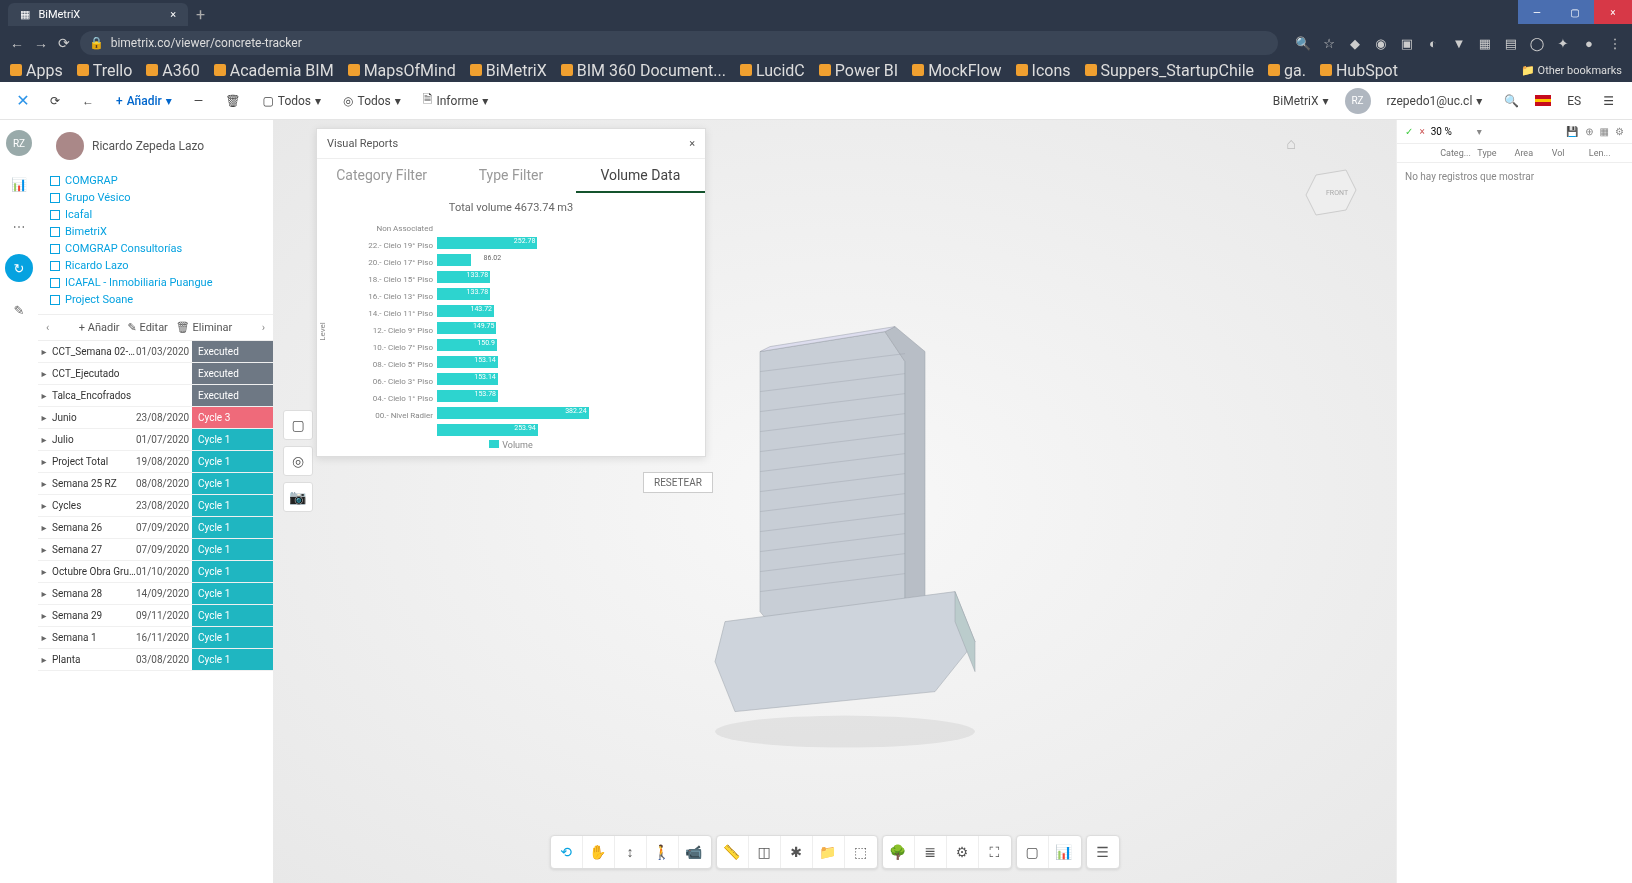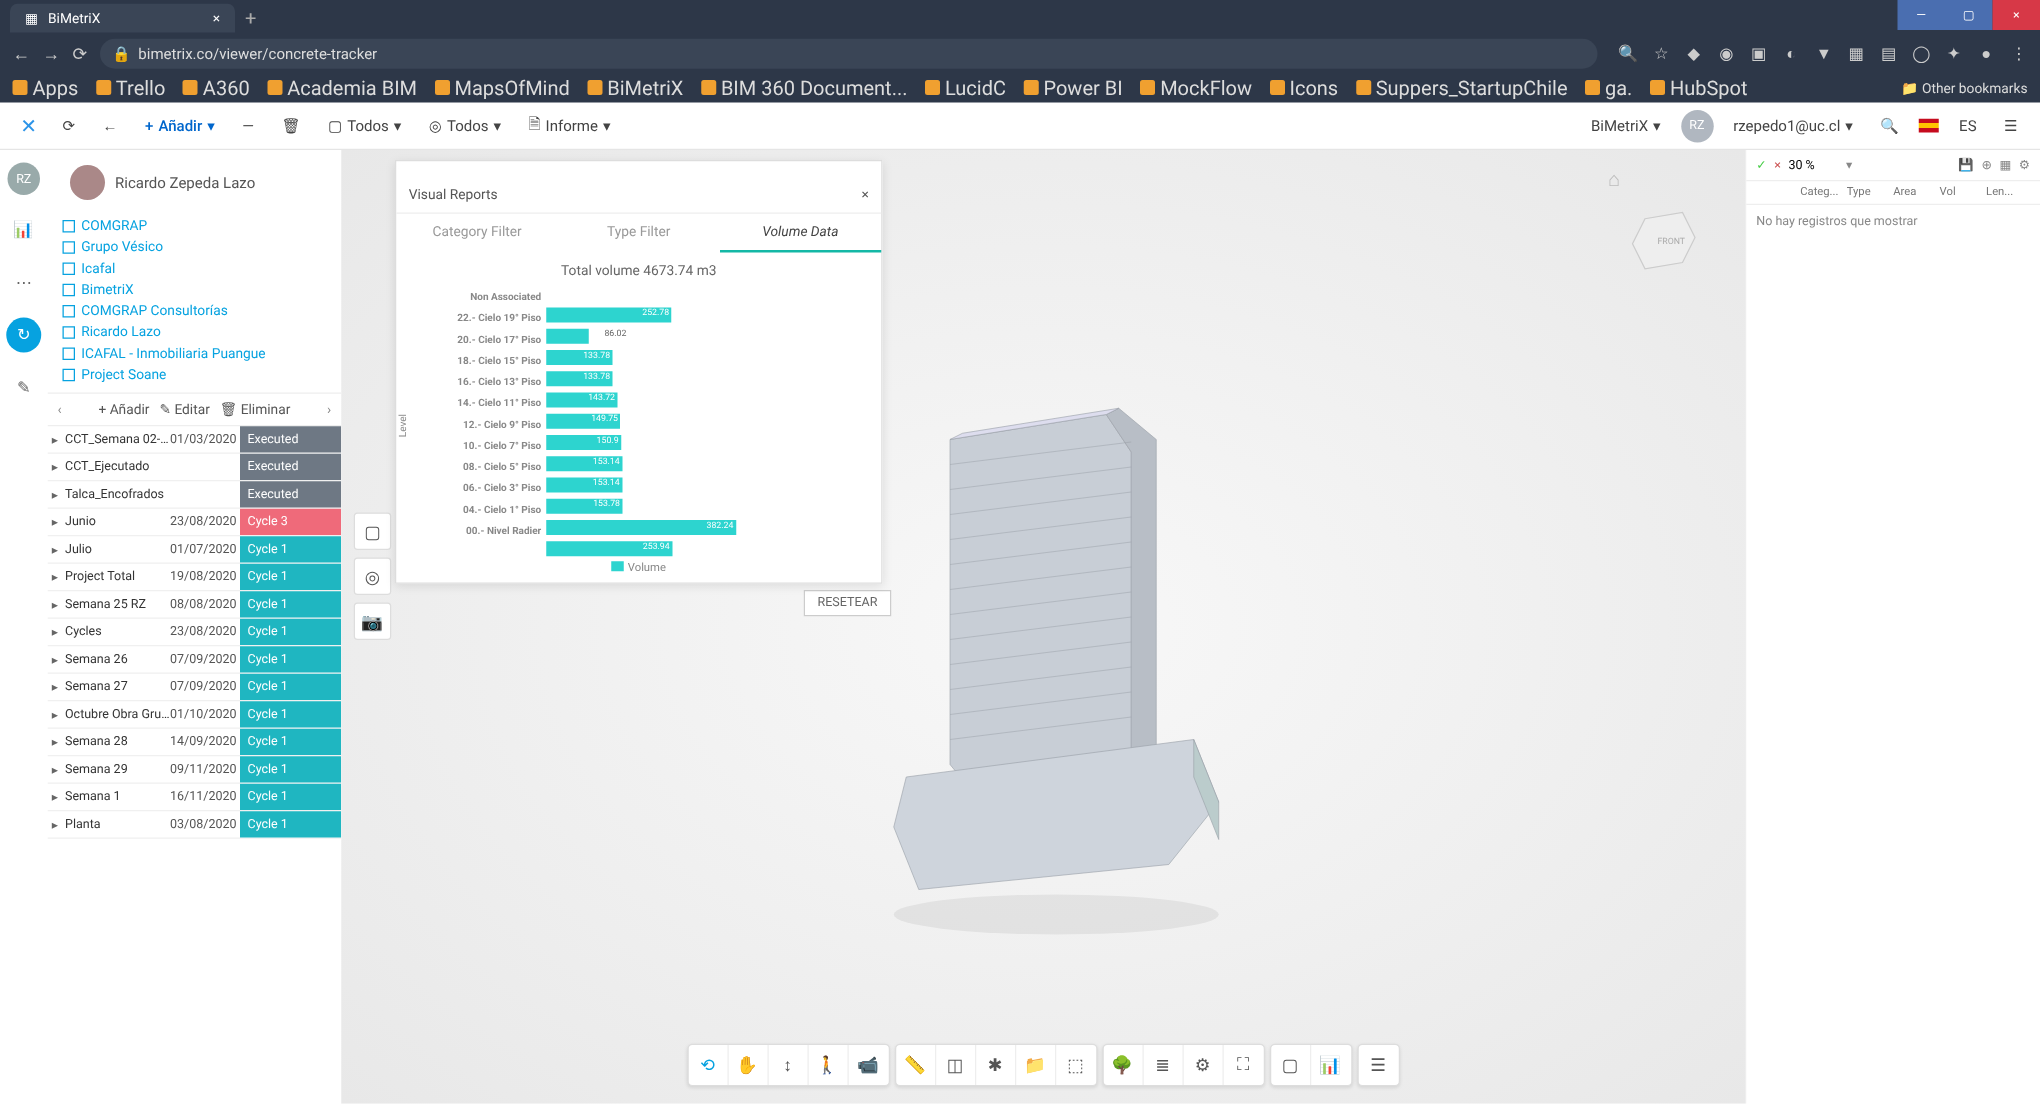--- a/index.html
+++ b/index.html
@@ -74,28 +74,28 @@
 .building { position: absolute; left: 50%; top: 50%; transform: translate(-50%, -48%); width: 320px; height: 480px; }
 .home-ico { position: absolute; top: 14px; right: 100px; color: #bbb; font-size: 16px; }
 .viewcube { position: absolute; top: 40px; right: 30px; width: 70px; height: 60px; }
 .reset-btn { position: absolute; top: 352px; left: 370px; background: #fff; border: 1px solid #ccc; padding: 4px 10px; font-size: 10px; color: #666; }
 
 .vp-tools { position: absolute; left: 10px; top: 290px; display: flex; flex-direction: column; gap: 6px; }
 .vp-tools div { width: 30px; height: 30px; background: #fff; border: 1px solid #ddd; border-radius: 3px; display: flex; align-items: center; justify-content: center; font-size: 14px; color: #555; cursor: pointer; }
 
 
 .report-popup { position: absolute; left: 43px; top: 8px; width: 390px; background: rgba(255,255,255,0.96); border: 1px solid #ddd; box-shadow: 0 2px 8px rgba(0,0,0,0.1); }
-.report-header { padding: 8px 10px; font-size: 11px; color: #555; display: flex; justify-content: space-between; border-bottom: 1px solid #eee; margin-top: 12px; }
+.report-header { padding: 8px 10px; font-size: 11px; color: #555; display: flex; justify-content: space-between; border-bottom: 1px solid #eee; }
 .report-tabs { display: flex; }
-.report-tab { flex: 1; text-align: center; font-size: 11px; padding: 8px 0; color: #999; cursor: pointer; }
-.report-tab.active { color: #444; border-bottom: 2px solid #14b8a6; font-style: italic; }
+.report-tab { flex: 1; text-align: center; font-size: 14px; padding: 8px 0; color: #999; cursor: pointer; }
+.report-tab.active { color: #444; border-bottom: 2px solid #14532d; }
 .chart-title { text-align: center; font-size: 11px; color: #666; padding: 8px 0 6px; }
 .chart-area { padding: 0 10px 10px; position: relative; }
 .chart-row { display: flex; align-items: center; height: 16px; margin-bottom: 1px; }
-.chart-label { width: 110px; text-align: right; font-size: 8px; color: #888; padding-right: 4px; font-weight: bold; }
+.chart-label { width: 110px; text-align: right; font-size: 8px; color: #888; padding-right: 4px; }
 .chart-bar-wrap { flex: 1; height: 12px; position: relative; }
 .chart-bar { height: 100%; background: #2dd4cf; position: relative; margin-top: 15px; }
 .chart-bar .val { position: absolute; right: -30px; top: 0; font-size: 7px; color: #666; }
 .chart-bar.inside .val { right: 2px; color: #fff; }
 .y-axis-label { position: absolute; left: -4px; top: 50%; transform: rotate(-90deg); font-size: 8px; color: #888; }
 .chart-legend { text-align: center; font-size: 9px; color: #888; padding: 6px 0; }
 .chart-legend .sw { display: inline-block; width: 10px; height: 8px; background: #2dd4cf; margin-right: 3px; }
 
 
 .btm-toolbar { position: absolute; bottom: 14px; left: 50%; transform: translateX(-50%); display: flex; gap: 4px; }

